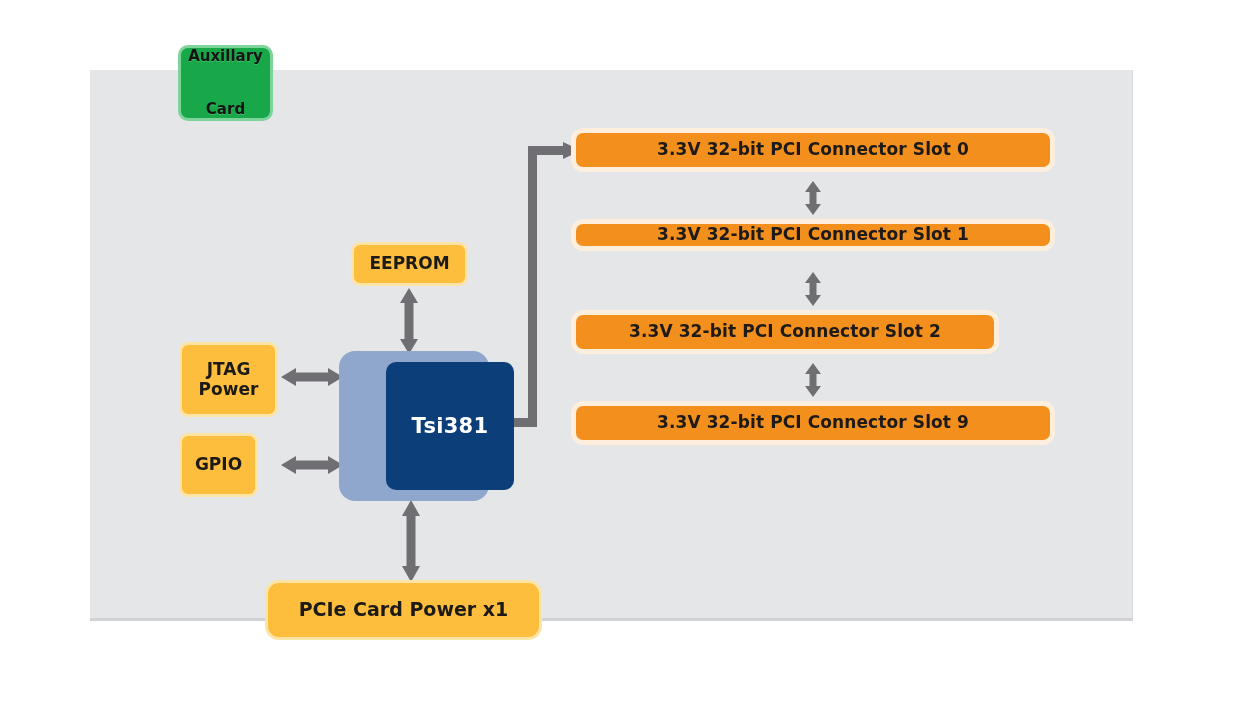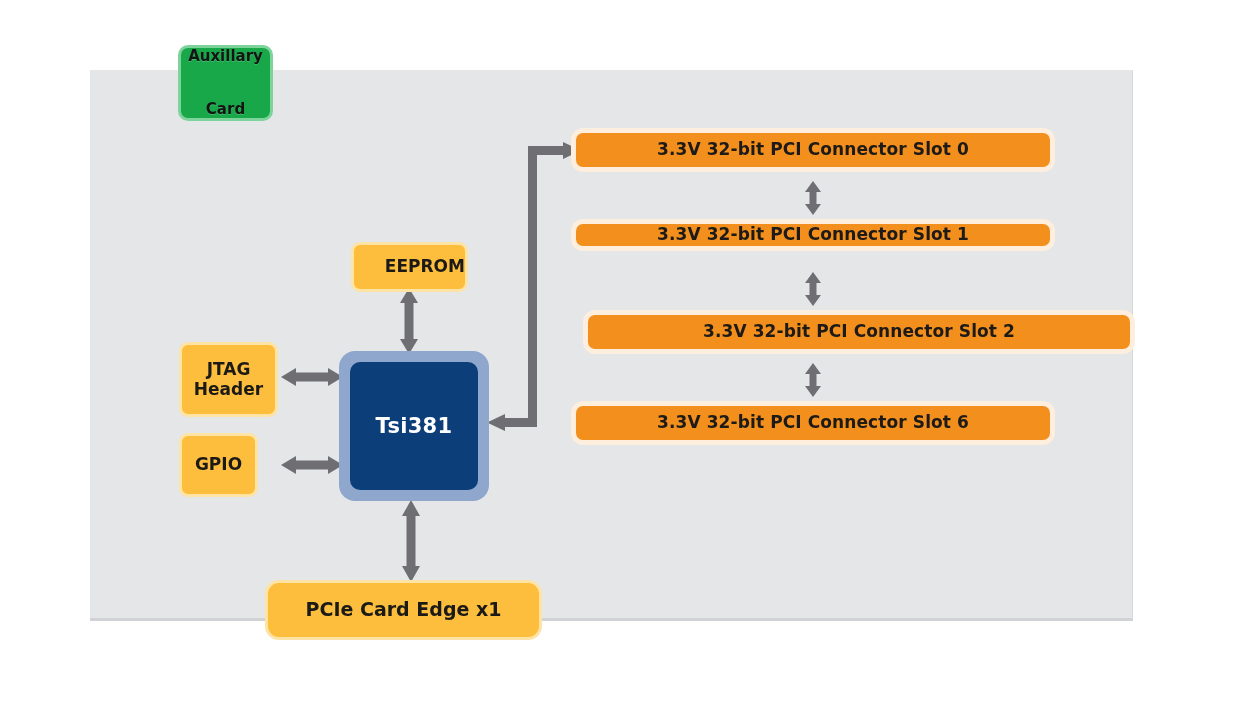--- a/index.html
+++ b/index.html
@@ -87,20 +87,21 @@
     position: absolute;
     background: #0c3e7a;
     border-radius: 10px;
     display: flex;
     align-items: center;
     justify-content: center;
     color: #ffffff;
     font-weight: bold;
     font-size: 21px;
     letter-spacing: 0.3px;
+    margin-left: 36px;
   }
 
   
   .conn {
     position: absolute;
     overflow: visible;
   }
   .conn svg { display: block; overflow: visible; }
 </style>
 </head>
@@ -191,49 +192,49 @@
         <polygon points="9,34 17,23 1,23"></polygon>
       </g>
     </svg>
   </div>
 
   <div class="block blk-green" style="left:178px; top:45px; width:95px; height:76px; flex-direction:column;">
     <span>Auxillary</span>
     <span>Card</span>
   </div>
 
-  <div class="block blk-amber" style="left:351px; top:242px; width:117px; height:50px;justify-content:flex-end;">
+  <div class="block blk-amber" style="left:351px; top:242px; width:117px; height:44px;">
     <span>EEPROM</span>
   </div>
 
   <div class="block blk-amber" style="left:179px; top:342px; width:99px; height:75px; flex-direction:column;">
     <span>JTAG</span>
-    <span>Header</span>
+    <span>Power</span>
   </div>
 
   <div class="block blk-amber" style="left:179px; top:433px; width:79px; height:64px;">
     <span>GPIO</span>
   </div>
 
   <div class="chip-outer" style="left:339px; top:351px; width:150px; height:150px;">
     <div class="chip-inner" style="left:11px; top:11px; width:128px; height:128px;">
       <span>Tsi381</span>
     </div>
   </div>
 
   <div class="block blk-amber wide" style="left:265px; top:580px; width:277px; height:60px;">
-    <span>PCIe Card Edge x1</span>
+    <span>PCIe Card Power x1</span>
   </div>
 
   <div class="block blk-orange" style="left:571px; top:128px; width:484px; height:44px;">
     <span>3.3V 32-bit PCI Connector Slot 0</span>
   </div>
   <div class="block blk-orange" style="left:571px; top:219px; width:484px; height:32px;">
     <span>3.3V 32-bit PCI Connector Slot 1</span>
   </div>
-  <div class="block blk-orange" style="left:583px; top:310px; width:552px; height:44px;">
+  <div class="block blk-orange" style="left:571px; top:310px; width:428px; height:44px;">
     <span>3.3V 32-bit PCI Connector Slot 2</span>
   </div>
   <div class="block blk-orange" style="left:571px; top:401px; width:484px; height:44px;">
-    <span>3.3V 32-bit PCI Connector Slot 6</span>
+    <span>3.3V 32-bit PCI Connector Slot 9</span>
   </div>
 
 </div>
 
 </body></html>

